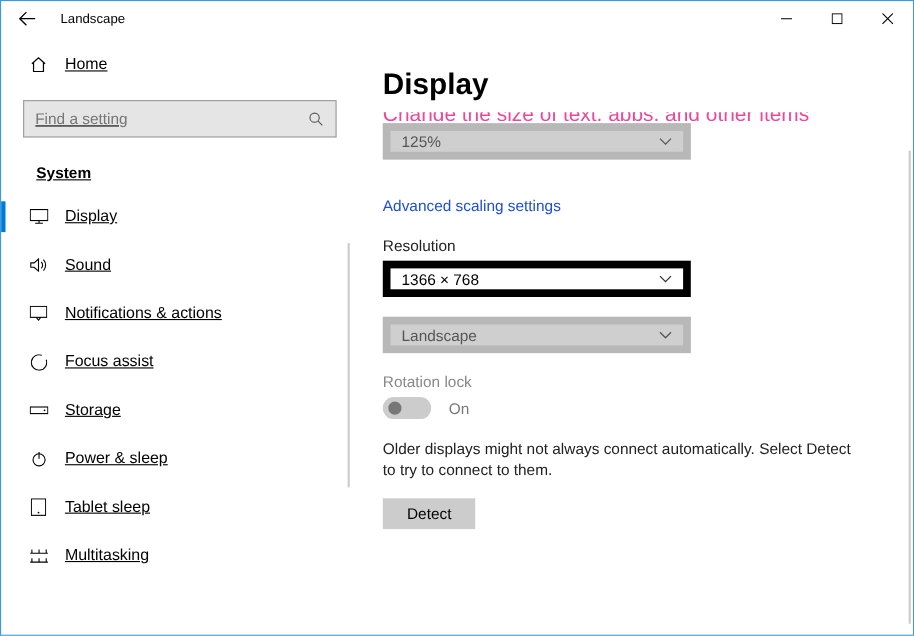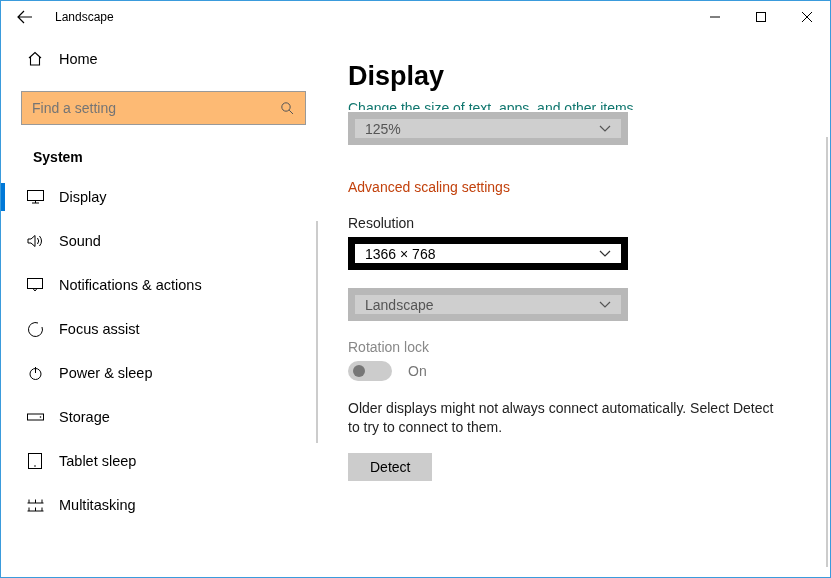--- a/index.html
+++ b/index.html
@@ -3,42 +3,42 @@
 <meta charset="utf-8">
 <style>
   * { box-sizing: border-box; margin: 0; padding: 0; font-family: "Segoe UI", Arial, sans-serif; }
   body { width: 831px; height: 578px; border: 1px solid #3a9bdc; background: #fff; position: relative; overflow: hidden; }
   .titlebar { height: 32px; display: flex; align-items: center; }
   .back-btn { width: 48px; height: 32px; display: flex; align-items: center; justify-content: center; }
   .app-title { font-size: 12px; color: #000; margin-left: 6px; }
   .win-controls { position: absolute; right: 0; top: 0; display: flex; }
   .win-btn { width: 46px; height: 32px; display: flex; align-items: center; justify-content: center; }
   .main { display: flex; height: calc(100% - 32px); }
-  .sidebar { width: 325px; padding: 0 0 0 0; position: relative; }
+  .sidebar { width: 325px; padding: 0 0 0 0; position: relative; text-decoration: underline; }
   .content { flex: 1; padding: 0 30px 0 22px; position: relative; overflow: hidden; }
   .home-row { display: flex; align-items: center; padding: 10px 20px 10px 20px; margin-top: 8px; }
   .home-row .icon { width: 28px; display:flex; justify-content:center; }
   .home-row .label { font-size: 14.5px; margin-left: 10px; }
-  .search-box { margin: 14px 20px 18px 20px; height: 34px; border: 1px solid #999; background: #fdba74; display: flex; align-items: center; padding: 0 10px; justify-content: space-between; }
+  .search-box { margin: 14px 20px 18px 20px; height: 34px; border: 1px solid #999; background: #e5e5e5; display: flex; align-items: center; padding: 0 10px; justify-content: space-between; }
   .search-box input { border: none; outline: none; font-size: 14px; flex: 1; background: transparent; color:#666; }
   .cat-header { font-size: 14px; font-weight: 600; padding: 6px 20px 10px 32px; }
   .nav { position: relative; }
   .nav-item { display: flex; align-items: center; height: 44px; padding: 0 20px; position: relative; }
   .nav-item .icon { width: 28px; display:flex; justify-content:center; }
   .nav-item .label { font-size: 14.5px; margin-left: 10px; }
   .nav-item.selected::before { content:""; position:absolute; left:0; top:8px; bottom:8px; width:4px; background:#0078d7; }
   .sidebar-scroll { position: absolute; right: 8px; top: 188px; width: 2px; height: 222px; background: #ccc; }
   .content-scroll { position: absolute; right: 2px; top: 104px; width: 2px; height: 430px; background: #ccc; }
   h1.page-title { font-size: 27px; font-weight: 600; margin: 28px 0 10px 0; }
   .truncated { position: relative; height: 8px; overflow: hidden; margin-bottom: 2px; }
-  .truncated-text { position: absolute; bottom: -6px; font-size: 14px; color: #0f766e; }
+  .truncated-text { position: absolute; bottom: -6px; font-size: 19px; color: #ec4899; }
   .dropdown { width: 280px; height: 33px; border: 7px solid #000000; display: flex; align-items: center; justify-content: space-between; padding: 0 10px; font-size: 14px; }
   .dropdown.disabled { background: #cfcfcf; color: #555; border-color: #b8b8b8; }
   .dropdown .chev { color: #555; }
-  .link { color: #c2410c; font-size: 14px; margin: 16px 0 20px 0; display: inline-block; }
+  .link { color: #1d4ed8; font-size: 14px; margin: 16px 0 20px 0; display: inline-block; }
   .field-label { font-size: 14px; color: #222; margin-bottom: 6px; }
   .field-label.disabled { color: #888; }
   .section { margin-bottom: 18px; }
   .toggle { display:flex; align-items:center; gap:16px; margin-top:6px; }
   .toggle-track { width:44px; height:20px; border-radius:10px; background:#ccc; position:relative; }
   .toggle-thumb { width:12px; height:12px; border-radius:50%; background:#777; position:absolute; top:4px; left:5px; }
   .toggle-label { font-size:14px; color:#777; }
   h2.subhead { font-size: 19px; font-weight: 600; margin: 22px 0 14px 0; }
   .body-text { font-size: 14px; color: #222; line-height: 1.35; max-width: 430px; margin-bottom: 16px; }
   .btn { background: #ccc; border: none; padding: 6px 22px; font-size: 14px; }
@@ -127,35 +127,35 @@
       <div class="nav-item">
         <span class="icon">
             <svg width="15" height="15" viewBox="0 0 15 15">
               <path d="M10 1 A7 7 0 1 0 14 5" stroke="#000" fill="none"></path>
             </svg>
           </span>
         <span class="label">Focus assist</span>
       </div>
       <div class="nav-item">
         <span class="icon">
+            <svg width="17" height="10" viewBox="0 0 17 10">
+              <rect x="0.5" y="2" width="16" height="6" stroke="#000" fill="none"></rect>
+              <circle cx="13.5" cy="5" r="0.8" fill="#000"></circle>
+            </svg>
+          </span>
+        <span class="label">Storage</span>
+      </div>
+      <div class="nav-item">
+        <span class="icon">
             <svg width="15" height="15" viewBox="0 0 15 15">
               <circle cx="7.5" cy="8" r="5.5" stroke="#000" fill="none"></circle>
               <path d="M7.5 1 V7" stroke="#000"></path>
             </svg>
           </span>
         <span class="label">Power &amp; sleep</span>
-      </div>
-      <div class="nav-item">
-        <span class="icon">
-            <svg width="17" height="10" viewBox="0 0 17 10">
-              <rect x="0.5" y="2" width="16" height="6" stroke="#000" fill="none"></rect>
-              <circle cx="13.5" cy="5" r="0.8" fill="#000"></circle>
-            </svg>
-          </span>
-        <span class="label">Storage</span>
       </div>
       <div class="nav-item">
         <span class="icon">
             <svg width="14" height="16" viewBox="0 0 14 16">
               <rect x="0.5" y="0.5" width="13" height="15" stroke="#000" fill="none"></rect>
               <circle cx="7" cy="13" r="0.8" fill="#000"></circle>
             </svg>
           </span>
         <span class="label">Tablet sleep</span>
       </div>

